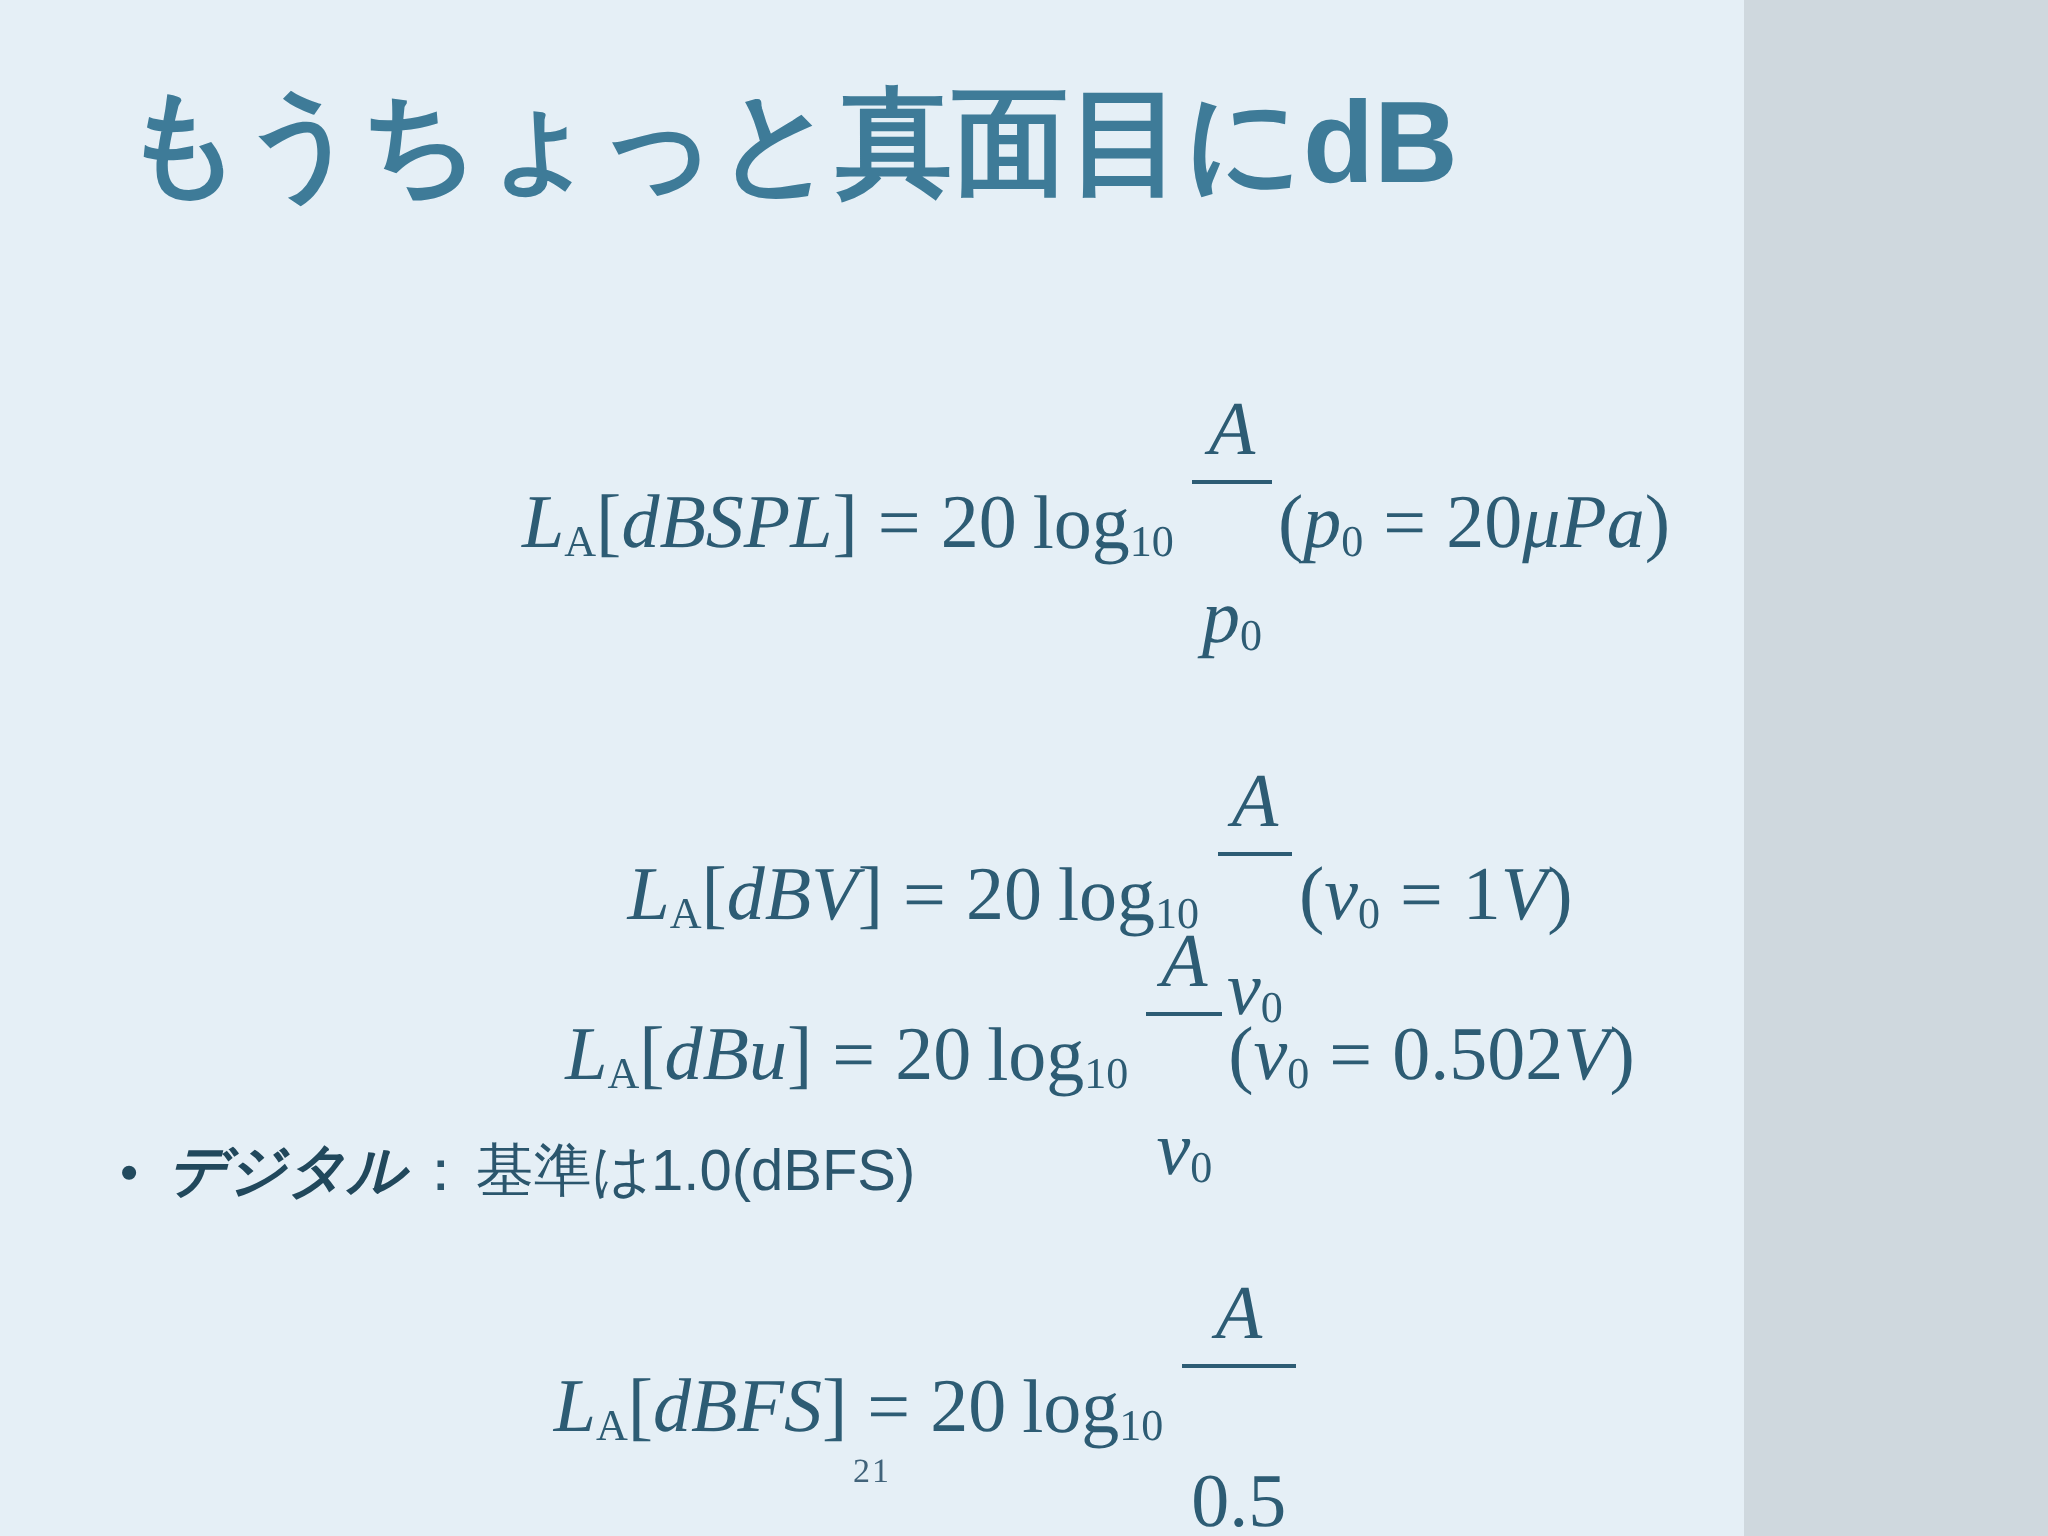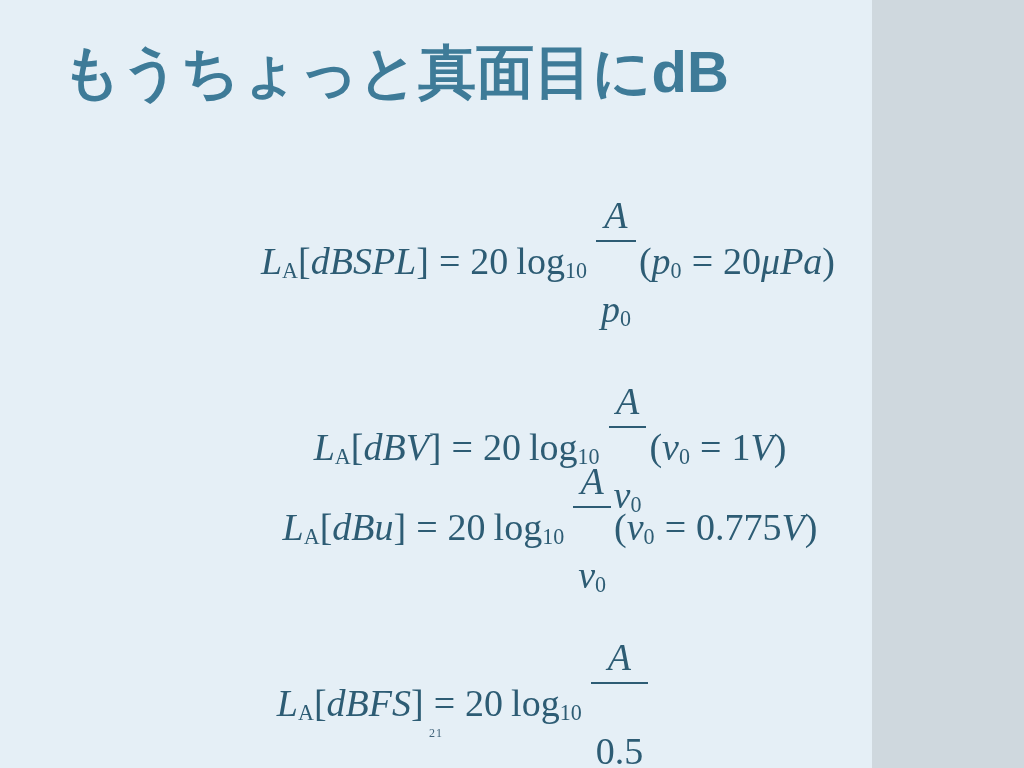--- a/index.html
+++ b/index.html
@@ -43,21 +43,21 @@
     vertical-align:middle; margin:0 3px 0 9px; line-height:1.05;
     position:relative; top:-0.06em;
   }
   .frac .num { padding:0 5px 4px; }
   .frac .bar { width:100%; height:0; border-top:2px solid currentColor; }
   .frac .den { padding:4px 5px 0;margin-top:44px; }
 
   .page-num {
     position:absolute; left:0; top:726px; width:100%;
     text-align:center; font-family:"Liberation Serif", serif;
-    font-size:12px; color:#41637a; letter-spacing:1px;
+    font-size:17px; color:#41637a; letter-spacing:1px;
   }
 </style>
 </head>
 <body>
 
 <div class="slide">
 
   <h1 class="title">もうちょっと真面目にdB</h1>
 
 
@@ -81,24 +81,27 @@
         </span><span>(</span><span class="it">v</span><sub>0</sub><span class="op">=</span><span>1</span><span class="it">V</span><span>)</span>
     </div>
   </div>
 
   <div class="formula-row" style="top:464px">
     <div class="formula" style="left:114px">
       <span class="it">L</span><sub>A</sub><span>[</span><span class="it">dBu</span><span>]</span><span class="op">=</span><span>20</span><span class="fn">log</span><sub>10</sub><span class="frac">
           <span class="num it">A</span>
           <span class="bar"></span>
           <span class="den"><span class="it">v</span><sub>0</sub></span>
-        </span><span>(</span><span class="it">v</span><sub>0</sub><span class="op">=</span><span>0.775</span><span class="it">V</span><span>)</span>
+        </span><span>(</span><span class="it">v</span><sub>0</sub><span class="op">=</span><span>0.502</span><span class="it">V</span><span>)</span>
     </div>
   </div>
 
+  <div class="bullet-row" style="top:568px">
+    <span class="dot">•</span><span class="b-label b-label-italic">デジタル</span><span class="b-sep">：</span><span class="b-text">基準は1.0(dBFS)</span>
+  </div>
 
   <div class="formula-row" style="top:640px">
     <div class="formula" style="left:28px">
       <span class="it">L</span><sub>A</sub><span>[</span><span class="it">dBFS</span><span>]</span><span class="op">=</span><span>20</span><span class="fn">log</span><sub>10</sub><span class="frac">
           <span class="num it">A</span>
           <span class="bar"></span>
           <span class="den"><span>0.5</span><sub></sub></span>
         </span><span></span><span class="it"></span><sub></sub><span></span><span></span><span class="it"></span><span></span>
     </div>
   </div>

